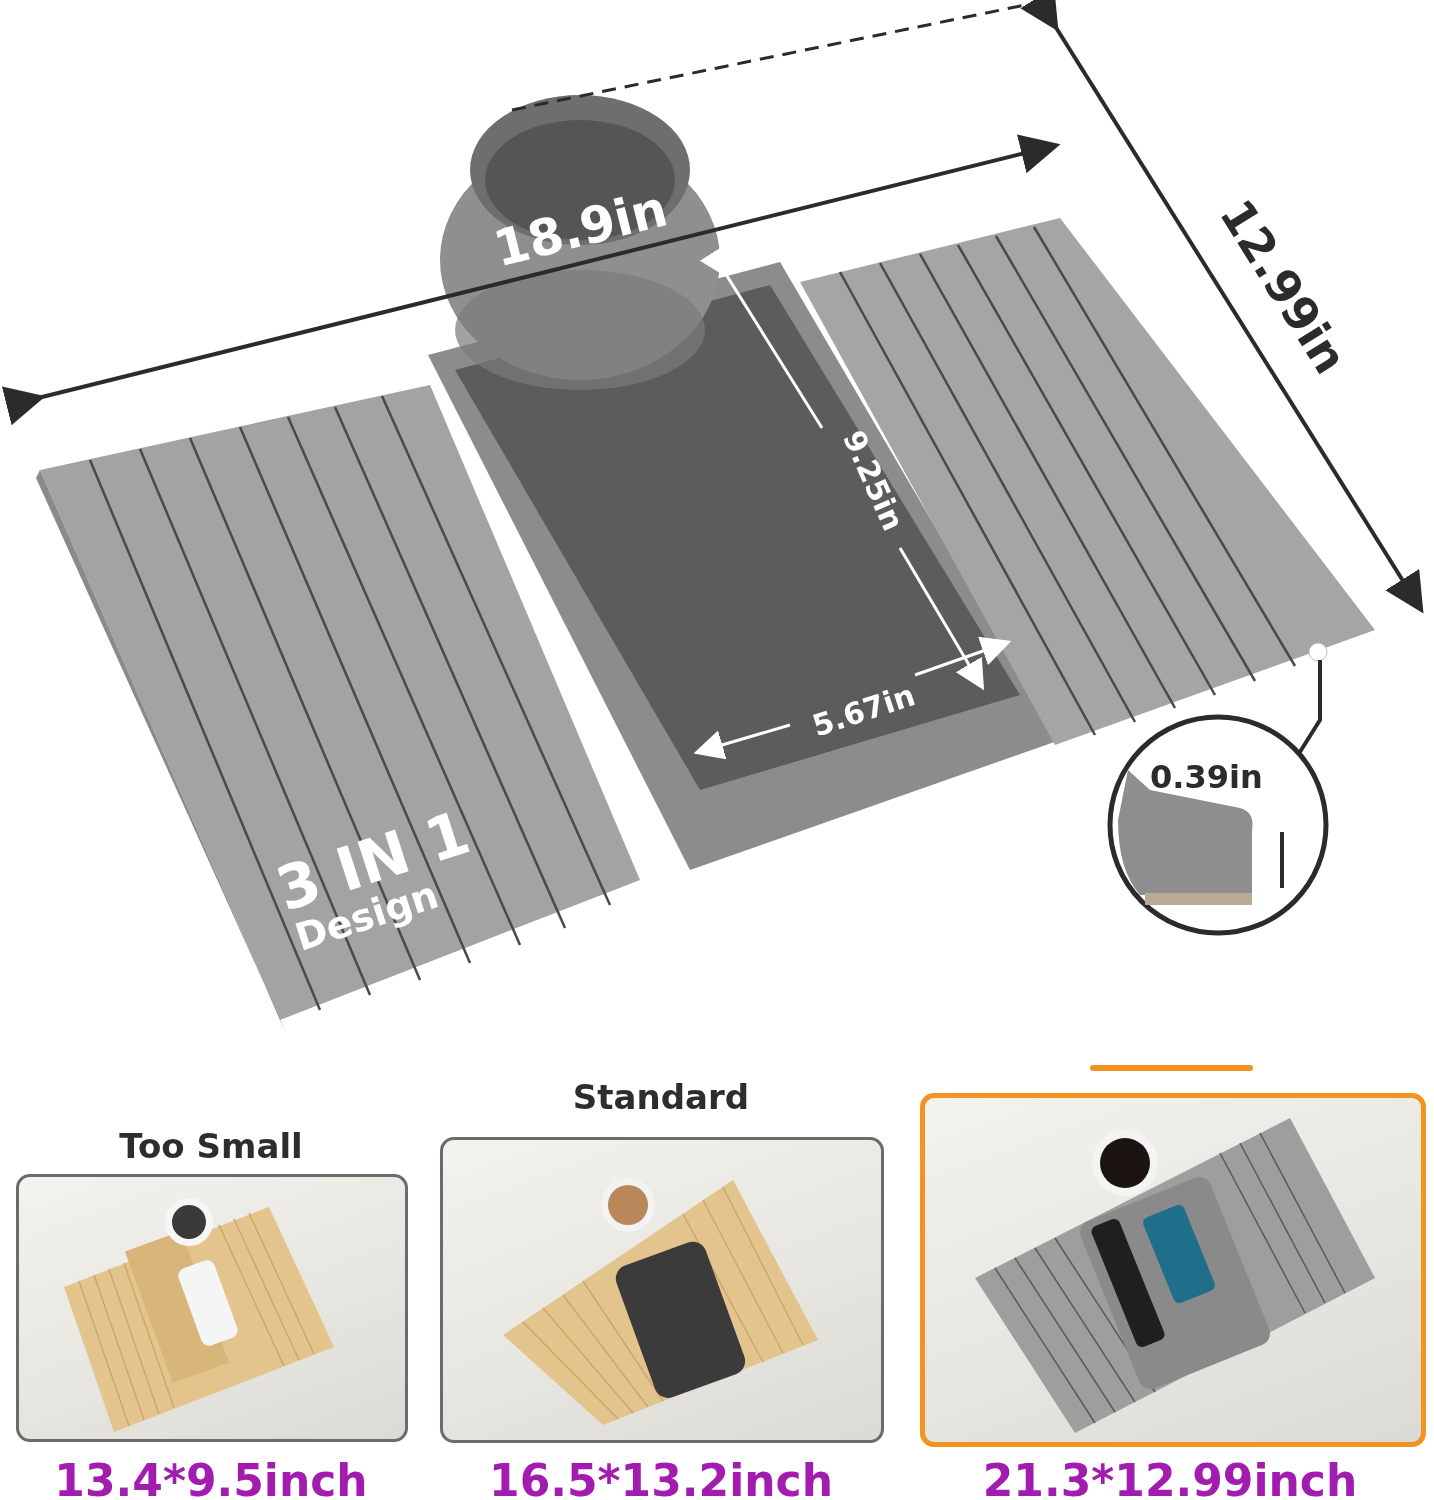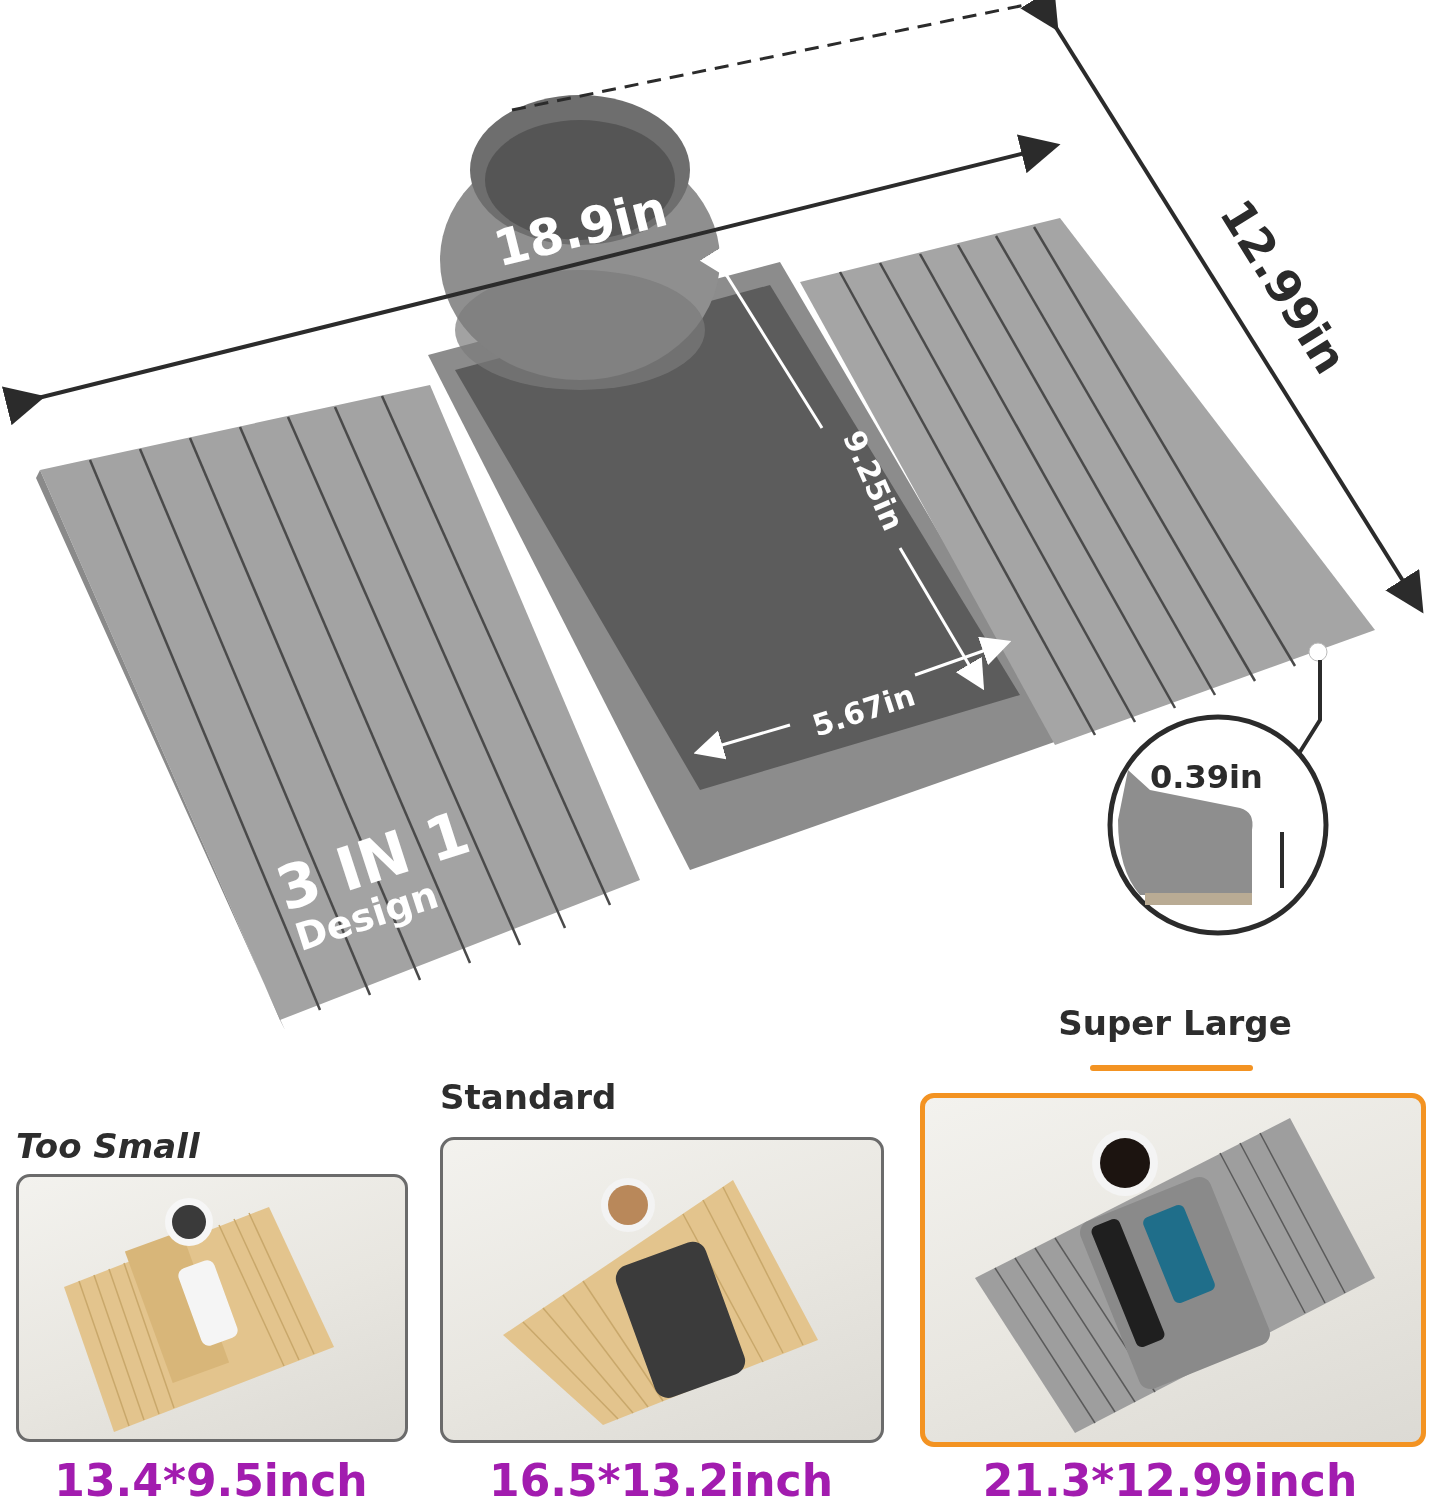--- a/index.html
+++ b/index.html
@@ -3,21 +3,21 @@
 <meta charset="utf-8">
 <style>
   html, body { margin: 0; padding: 0; background: #ffffff; }
   body { width: 1434px; height: 1500px; position: relative; overflow: hidden;
          font-family: "DejaVu Sans", sans-serif; color: #2a2a2a; }
   #hero { position: absolute; left: 0; top: 0; width: 1434px; height: 1060px; }
   .rot-text { position: absolute; white-space: nowrap; font-weight: bold; transform-origin: left top; }
   .label-dark { color: #2b2b2b; }
   .label-white { color: #ffffff; }
 
-  .cmp-title { position: absolute; font-weight: bold; font-size: 34px; color: #2d2d2d; }
+  .cmp-title { position: absolute; font-weight: bold; font-size: 34px; color: #2d2d2d; text-align: center; }
   .cmp-size { position: absolute; font-weight: bold; font-size: 44px; color: #a21caf; text-align: center; }
   .card { position: absolute; border-radius: 14px; overflow: hidden;
           background: linear-gradient(160deg, #f3f2ee 0%, #e8e6e0 55%, #dcdad4 100%); }
   .card.gray-border { border: 3px solid #6b6b6b; }
   .card.orange-border { border: 5px solid #f39322; }
   .newest { position: absolute; font-weight: bold; font-size: 34px; color: #2d2d2d; text-align: center; line-height: 50px; }
   .orange-bar { position: absolute; height: 6px; border-radius: 3px; }
 </style>
 </head>
 <body>
@@ -91,26 +91,25 @@
     <line x1="1282" y1="832" x2="1282" y2="888" stroke="#2b2b2b" stroke-width="4"></line>
   </svg>
 
   <div class="rot-text label-white" style="left:488px; top:222px; font-size:50px; transform: rotate(-14deg);">18.9in</div>
   <div class="rot-text label-dark" style="left:1255px; top:190px; font-size:46px; transform: rotate(58deg);">12.99in</div>
   <div class="rot-text label-white" style="left:868px; top:425px; font-size:30px; transform: rotate(66deg);">9.25in</div>
   <div class="rot-text label-white" style="left:808px; top:710px; font-size:30px; transform: rotate(-18deg);">5.67in</div>
   <div class="rot-text label-dark" style="left:1150px; top:758px; font-size:32px;">0.39in</div>
   <div class="rot-text label-white" style="left:268px; top:858px; font-size:60px; transform: rotate(-18deg);">3 IN 1</div>
   <div class="rot-text label-white" style="left:290px; top:918px; font-size:38px; transform: rotate(-18deg);">Design</div>
-  <div class="newest" style="left:1000px; top:998px; width:350px;">Super Large</div>
 </div>
 
 <div class="orange-bar" style="left:1090px; top:1065px; width:163px; background:#f39322;"></div>
 
-<div class="cmp-title" style="left:16px; top:1126px; width:390px;font-style:italic;">Too Small</div>
+<div class="cmp-title" style="left:16px; top:1126px; width:390px;">Too Small</div>
 <div class="cmp-title" style="left:440px; top:1077px; width:442px;">Standard</div>
 
 <div class="card gray-border" style="left:16px; top:1174px; width:386px; height:262px;">
   <svg width="386" height="262" viewBox="0 0 386 262">
     <polygon points="45,110 250,30 315,170 95,255" fill="#e3c48d"></polygon>
     <g stroke="#c9a86b" stroke-width="1.5">
       <line x1="60" y1="104" x2="110" y2="249"></line>
         <line x1="75" y1="98" x2="125" y2="243"></line>
       <line x1="90" y1="92" x2="140" y2="237"></line>
         <line x1="105" y1="86" x2="155" y2="231"></line>

